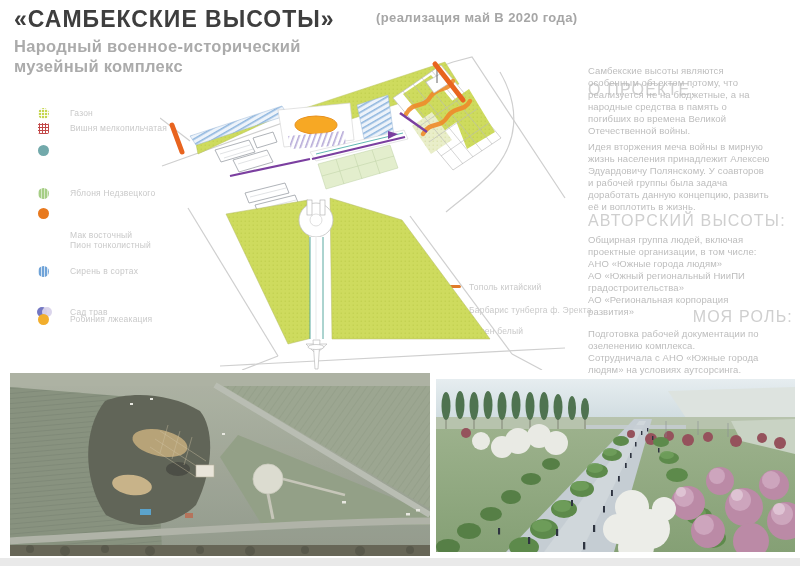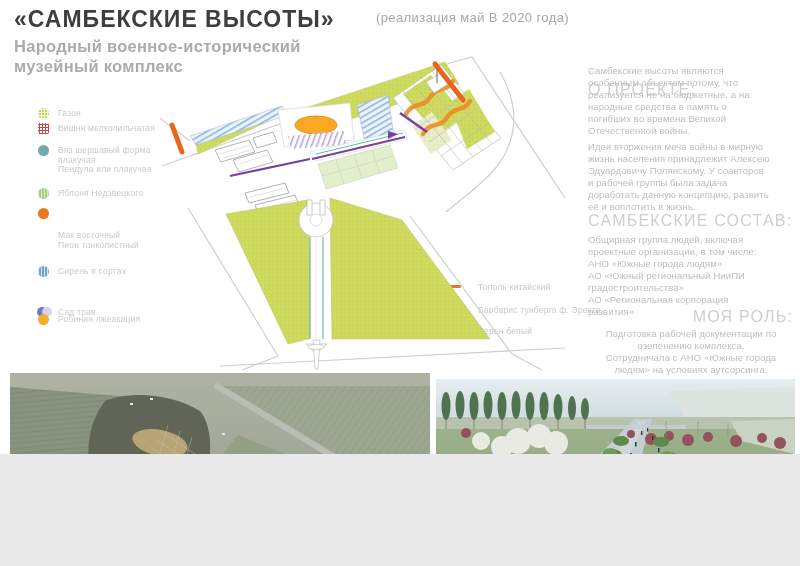--- a/index.html
+++ b/index.html
@@ -1,36 +1,36 @@
 <!DOCTYPE html>
 <html><head>
 <meta charset="utf-8">
 <style>
   html,body{margin:0;padding:0;background:#e9e9e9;}
-  .page{position:relative;width:800px;height:454px;background:#ffffff;margin:0 auto;
+  .page{position:relative;width:800px;height:558px;background:#ffffff;margin:0 auto;
         font-family:"Liberation Sans", sans-serif;overflow:hidden;}
   
   .title{position:absolute;left:14px;top:6px;font-size:23px;font-weight:600;
          color:#3e3e3e;letter-spacing:1px;}
   .subtitle{position:absolute;left:14px;top:36px;font-size:16.5px;font-weight:700;
          color:#ababab;line-height:20px;white-space:pre-line;letter-spacing:.3px;}
-  .realization{position:absolute;left:376px;top:10px;font-size:13px;font-weight:400;
+  .realization{position:absolute;left:376px;top:10px;font-size:13px;font-weight:700;
          color:#a6a6a6;letter-spacing:.4px;}
   .location{position:absolute;right:7px;top:8px;text-align:right;font-size:9px;
          color:#8f8f8f;line-height:11px;white-space:pre-line;}
   .sec-h{font-size:16px;color:#cfcfcf;letter-spacing:1.2px;font-weight:400;}
   .h-about{position:absolute;left:588px;top:44px;margin-top:37px;}
   .h-authors{position:absolute;left:588px;top:212px;}
   .h-role{position:absolute;left:588px;top:308px;width:205px;text-align:right;}
   .body-txt{position:absolute;left:588px;width:206px;font-size:9.5px;color:#bdbdbd;
          line-height:12px;white-space:pre-line;letter-spacing:.1px;}
   .p1{top:65px;} .p2{top:141px;} .p-authors{top:234px;}
-  .p-role{top:328px;text-align:center;}
+  .p-role{top:328px;text-align:left;}
   
-  .lrow{position:absolute;left:38px;display:flex;gap:9px;align-items:flex-start;width:150px;}
+  .lrow{position:absolute;left:38px;display:flex;gap:21px;align-items:flex-start;width:150px;}
   .llabel{font-size:8.5px;line-height:9.5px;color:#c9c9c9;white-space:pre-line;letter-spacing:.2px;}
   .sw{width:11px;height:11px;border-radius:50%;flex:none;margin-top:-1px;}
   .sw-lawn{background-color:#c6d64e;
     background-image:repeating-linear-gradient(0deg,rgba(255,255,255,.85) 0 1px,transparent 1px 3px),
                      repeating-linear-gradient(90deg,rgba(255,255,255,.85) 0 1px,transparent 1px 3px);}
   .sw-cherry{border-radius:2px;
     background-image:radial-gradient(circle at 1.5px 1.5px,#c24848 1px,transparent 1.3px);
     background-size:3px 3px;}
   .sw-elm{background:#72a9ab;}
   .sw-apple{background-color:#a6ce85;
@@ -39,21 +39,21 @@
   .sw-lilac{background-color:#6fa3d8;
     background-image:repeating-linear-gradient(90deg,rgba(255,255,255,.7) 0 1px,transparent 1px 3px);}
   .sw-herbs{position:relative;background:transparent;}
   .sw-herbs::before{content:"";position:absolute;left:-1px;top:0;width:10px;height:10px;
     border-radius:50%;background:#7377c2;}
   .sw-herbs::after{content:"";position:absolute;left:4px;top:0;width:10px;height:10px;
     border-radius:50%;background:#d9d3ea;opacity:.95;}
   .sw-robinia{background:#f2ae2c;}
   .sw-none{background:transparent;}
   
-  .plrow{position:absolute;display:flex;gap:17px;align-items:flex-start;}
+  .plrow{position:absolute;display:flex;gap:8px;align-items:flex-start;}
   .dash{width:14px;height:3px;border-radius:1.5px;flex:none;margin-top:2px;}
   .dash-hidden{visibility:hidden;}
   
   .plan{position:absolute;left:160px;top:48px;width:410px;height:322px;}
   .aerial{position:absolute;left:10px;top:373px;width:420px;height:183px;}
   .render{position:absolute;left:436px;top:379px;width:359px;height:173px;}
   svg{display:block;}
 </style>
 </head>
 <body>
@@ -71,21 +71,21 @@
 реализуется не на бюджетные, а на
 народные средства в память о
 погибших во времена Великой
 Отечественной войны.</div>
   <div class="body-txt p2">Идея вторжения меча войны в мирную
 жизнь населения принадлежит Алексею
 Эдуардовичу Полянскому.  У соавторов
 и рабочей группы была задача
 доработать данную концепцию, развить
 её и воплотить в жизнь.</div>
-  <div class="sec-h h-authors">САМБЕКСКИЕ СОСТАВ:</div>
+  <div class="sec-h h-authors">АВТОРСКИЙ ВЫСОТЫ:</div>
   <div class="body-txt p-authors">Общирная группа людей, включая
 проектные организации, в том числе:
 АНО «Южные города людям»
 АО «Южный региональный НииПИ
 градостроительства»
 АО «Региональная корпорация
 развития»</div>
   <div class="sec-h h-role">МОЯ РОЛЬ:</div>
   <div class="body-txt p-role">Подготовка рабочей документации по
 озеленению комплекса.
@@ -95,23 +95,20 @@
   <div class="lrow" style="top:109px">
     <span class="sw sw-lawn"></span>
     <span class="llabel">Газон</span>
   </div>
   <div class="lrow" style="top:124px">
     <span class="sw sw-cherry"></span>
     <span class="llabel">Вишня мелкопильчатая</span>
   </div>
   <div class="lrow" style="top:146px">
     <span class="sw sw-elm"></span>
-    <span class="llabel">Вяз шершавый форма
-плакучая
-Пендула или плакучая</span>
   </div>
   <div class="lrow" style="top:189px">
     <span class="sw sw-apple"></span>
     <span class="llabel">Яблоня Недзвецкого</span>
   </div>
   <div class="lrow" style="top:209px">
     <span class="sw sw-imperata"></span>
   </div>
   <div class="lrow" style="top:231px">
     <span class="sw sw-none"></span>

